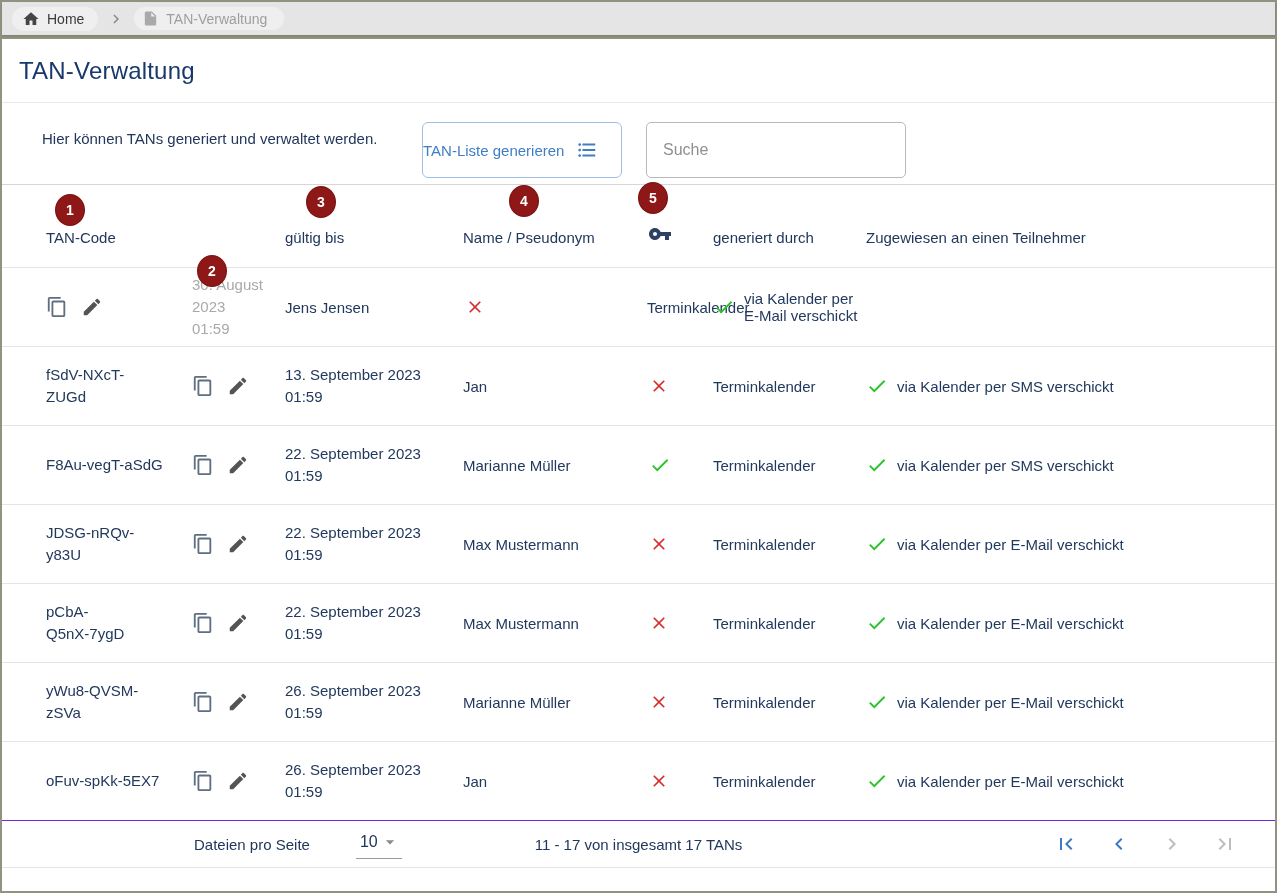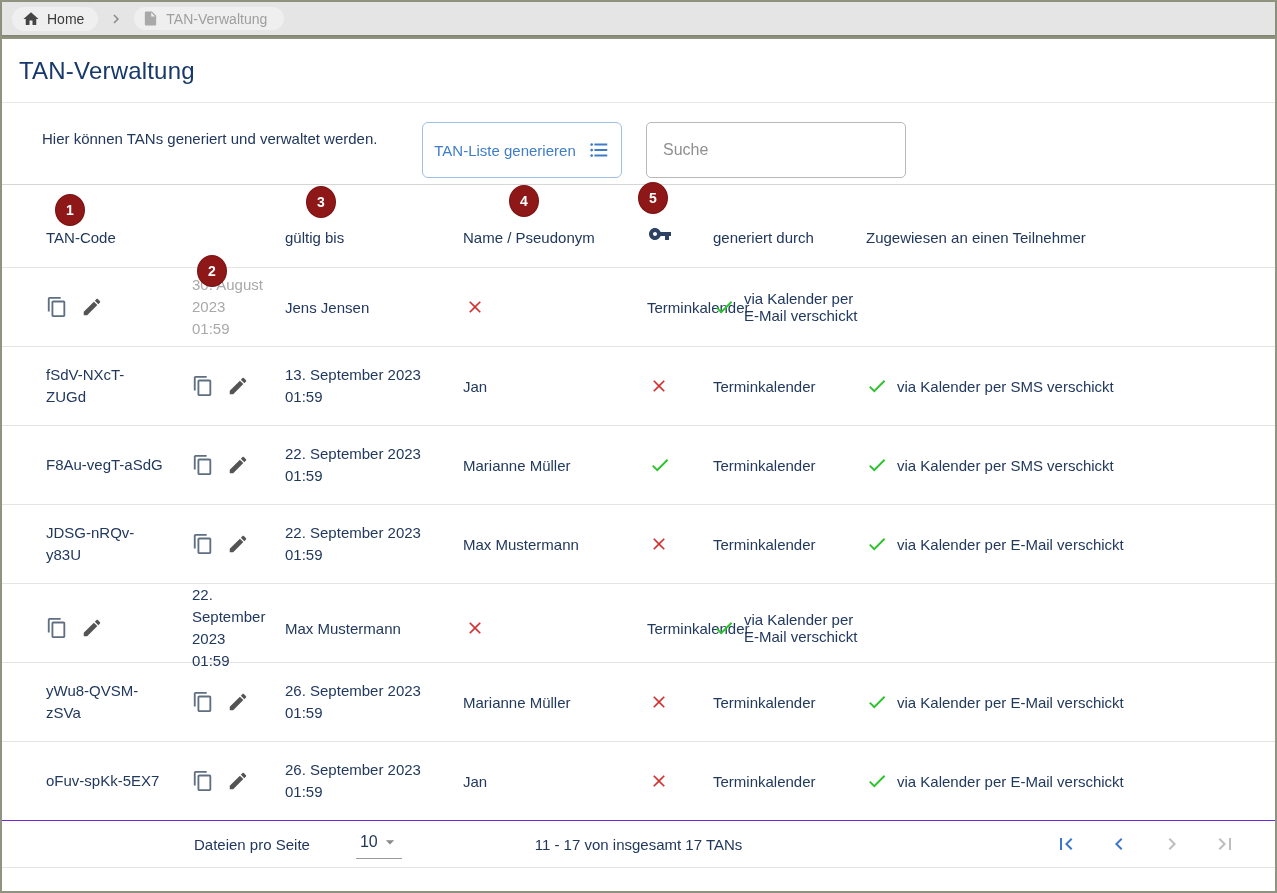--- a/index.html
+++ b/index.html
@@ -41,21 +41,21 @@
   
   .toolbar {
     height:82px; position:relative; border-bottom:1px solid #d6d6d6;
   }
   .toolbar-desc {
     position:absolute; left:40px; top:27px; font-size:15px; color:#21375c;
   }
   .gen-btn {
     position:absolute; left:420px; top:19px; width:200px; height:56px;
     background:#fff; border:1px solid #9fc0e4; border-radius:6px;
-    display:flex; align-items:center; justify-content:center; gap:12px;
+    display:flex; align-items:center; justify-content:flex-start; gap:12px;
     font-size:15px; color:#3f7ec6; cursor:pointer;
     font-family:"Liberation Sans", sans-serif;
   }
   .search-box {
     position:absolute; left:644px; top:19px; width:260px; height:56px;
     border:1px solid #b9b9b9; border-radius:5px;
     padding:0 16px; font-size:16px; color:#444;
     font-family:"Liberation Sans", sans-serif; outline:none;
   }
   .search-box::placeholder { color:#8f8f8f; }
@@ -308,20 +308,22 @@
         <div class="cell-assigned">
           <span style="display:flex;">
             <svg width="22" height="22" viewBox="0 0 24 24" fill="#2bc32b">
                 <path d="M9 16.17L4.83 12l-1.42 1.41L9 19 21 7l-1.41-1.41z"></path>
               </svg>
           </span>
           <span>via Kalender per E-Mail verschickt</span>
         </div>
       </div>
         <div class="grid-row trow">
+        <div class="cell-code">pCbA-
+Q5nX-7ygD</div>
         <div class="cell-icons">
           <span class="icon-btn">
             <svg width="22" height="22" viewBox="0 0 24 24" fill="#5f6e80">
                 <path d="M16 1H4c-1.1 0-2 .9-2 2v14h2V3h12V1zm3 4H8c-1.1 0-2 .9-2 2v14c0 1.1.9 2 2 2h11c1.1 0 2-.9 2-2V7c0-1.1-.9-2-2-2zm0 16H8V7h11v14z"></path>
               </svg>
           </span>
           <span class="icon-btn">
             <svg width="22" height="22" viewBox="0 0 24 24" fill="#545454">
                 <path d="M3 17.25V21h3.75L17.81 9.94l-3.75-3.75L3 17.25zM20.71 7.04c.39-.39.39-1.02 0-1.41l-2.34-2.34c-.39-.39-1.02-.39-1.41 0l-1.83 1.83 3.75 3.75 1.83-1.83z"></path>
               </svg>

